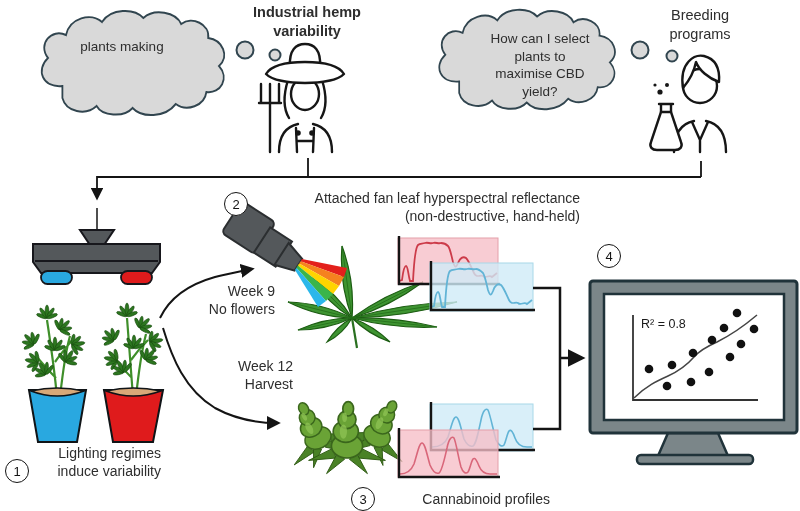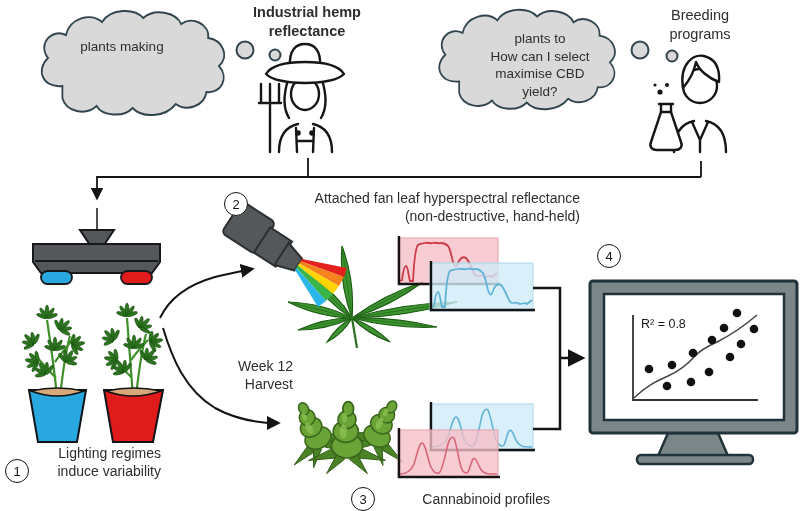--- a/index.html
+++ b/index.html
@@ -264,45 +264,49 @@
             <circle cx="737" cy="313" r="4.3"></circle>
         <circle cx="741" cy="344" r="4.3"></circle>
             <circle cx="754" cy="329" r="4.3"></circle>
       </g>
     </g>
   </g>
 </svg>
 
 <div class="txt center f145" style="left:237px;top:3px;width:140px;font-weight:bold;">
   <span>Industrial hemp</span>
-  <span>reflectance</span>
+  <span>variability</span>
 </div>
 <div class="txt center f145" style="left:650px;top:6px;width:100px;">
   <span>Breeding</span>
   <span>programs</span>
 </div>
 
 <div class="txt center f135" style="left:57px;top:38px;width:130px;">
   <span>plants making</span>
 </div>
 <div class="txt center f135" style="left:480px;top:30px;width:120px;">
+  <span>How can I select</span>
   <span>plants to</span>
-  <span>How can I select</span>
   <span>maximise CBD</span>
   <span>yield?</span>
 </div>
 
 <div class="numcircle" style="left:224px;top:192px;">
   <span>2</span>
 </div>
 <div class="txt center f14" style="left:265px;top:189px;width:315px;">
   <span>Attached fan leaf hyperspectral reflectance</span>
   <span>(non-destructive, hand-held)</span>
 </div>
 
+<div class="txt center f14" style="left:180px;top:282px;width:95px;">
+  <span>Week 9</span>
+  <span>No flowers</span>
+</div>
 <div class="txt center f14" style="left:198px;top:357px;width:95px;">
   <span>Week 12</span>
   <span>Harvest</span>
 </div>
 
 <div class="numcircle" style="left:5px;top:459px;">
   <span>1</span>
 </div>
 <div class="txt center f14" style="left:36px;top:444px;width:125px;">
   <span>Lighting regimes</span>

